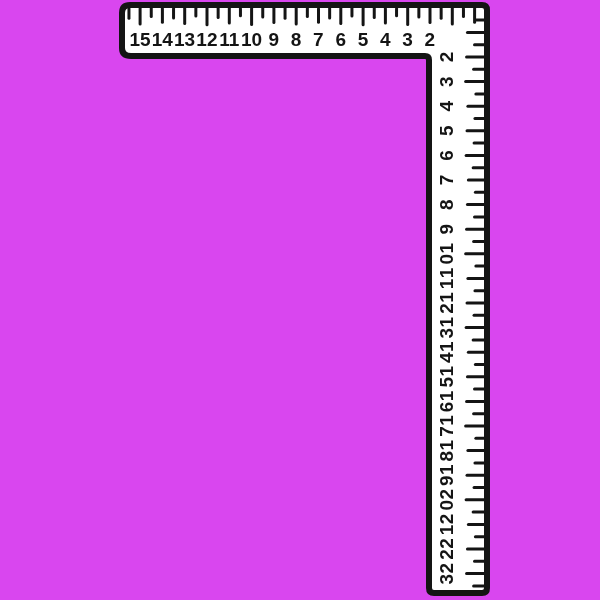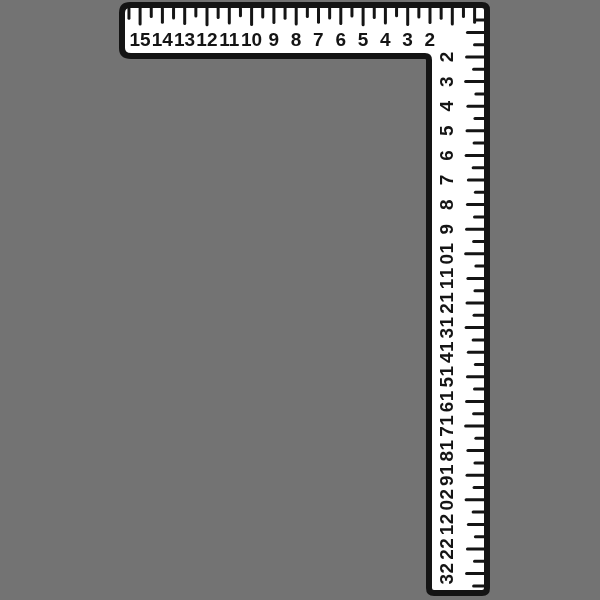--- a/index.html
+++ b/index.html
@@ -5,21 +5,21 @@
   html, body {
     margin: 0;
     padding: 0;
     background: #ffffff;
     font-family: "Liberation Sans", sans-serif;
   }
   .canvas {
     position: relative;
     width: 600px;
     height: 600px;
-    background: #737373;
+    background: #d946ef;
     overflow: hidden;
   }
   svg { display: block; }
   .scale-num {
     font-family: "Liberation Sans", sans-serif;
     font-weight: bold;
     font-size: 19px;
     fill: #141414;
   }
 </style>

